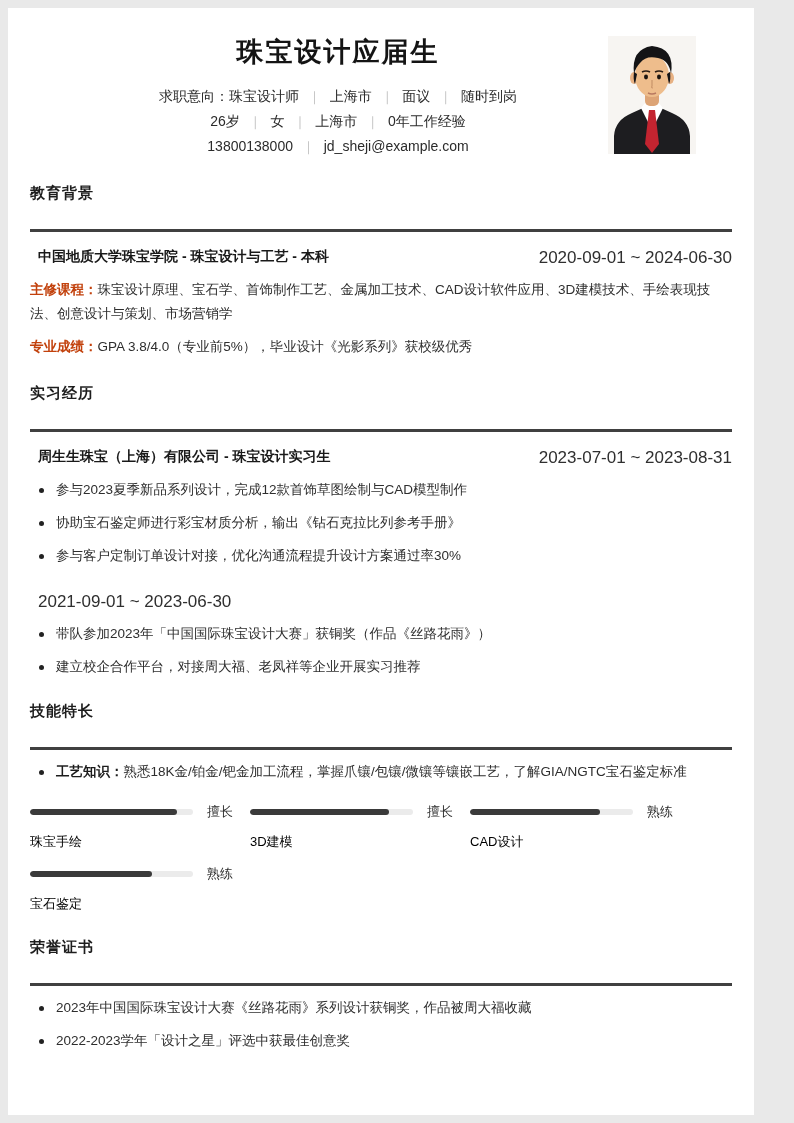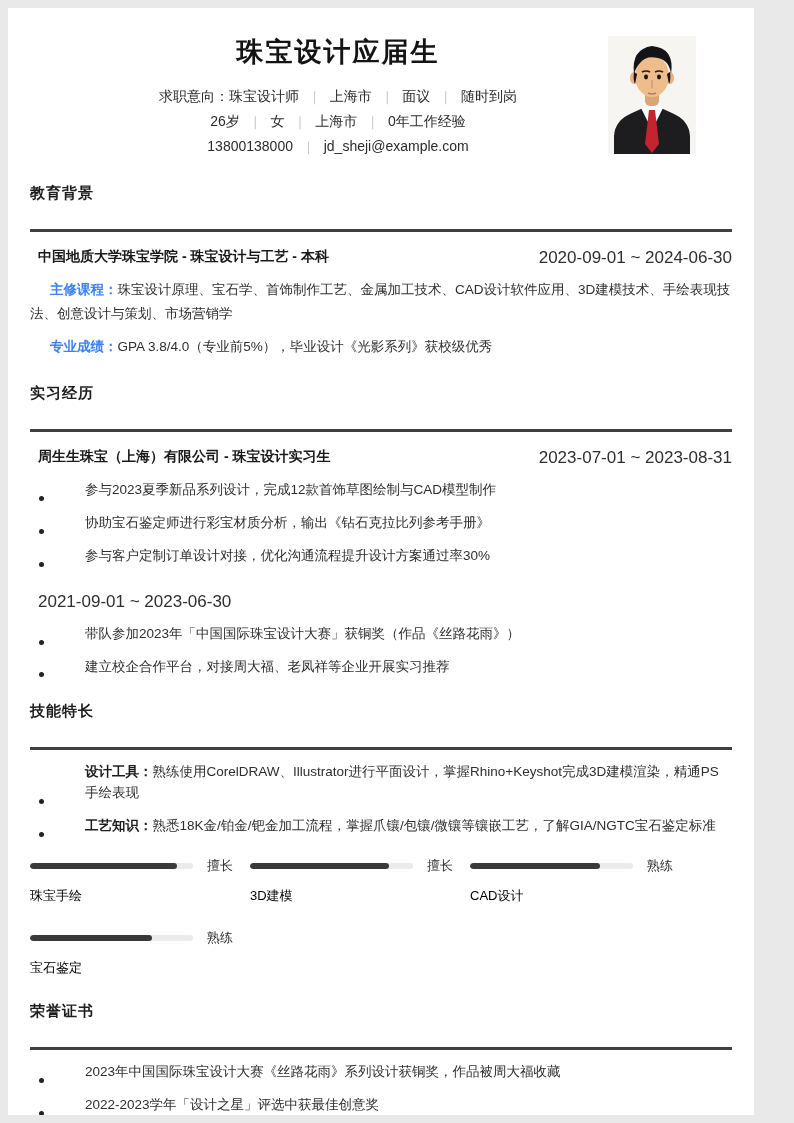--- a/index.html
+++ b/index.html
@@ -69,48 +69,47 @@
     display: flex;
     justify-content: space-between;
     align-items: flex-start;
     margin-top: 16px;
     margin-left: 8px;
   }
   .entry-title { font-size: 14px; font-weight: bold; color: #191919; }
   .entry-date { font-size: 17px; color: #2f2f2f; }
 
   .para-row { margin-top: 10px; font-size: 13.5px; line-height: 1.75; color: #2e2e2e; }
-  .para-label { font-weight: bold; color: #3b82f6; margin-left: 20px; }
+  .para-label { font-weight: bold; color: #c2410c; }
 
   ul.bullets { list-style: none; margin: 4px 0 0 0; padding: 0; }
   ul.bullets li {
     display: flex;
-    align-items: flex-end;
+    align-items: flex-start;
     margin-top: 12px;
     font-size: 13.5px;
     line-height: 1.55;
     color: #2e2e2e;
-    gap: 29px;
   }
   ul.bullets li .dot {
     flex: none;
     width: 5px;
     height: 5px;
     border-radius: 50%;
     background: #222222;
     margin: 8px 12px 0 9px;
   }
   ul.bullets li .b-label { font-weight: bold; color: #1c1c1c; white-space: nowrap; }
 
   
   .bars-grid {
     margin-top: 20px;
     display: grid;
     grid-template-columns: 220px 220px 220px;
-    row-gap: 24px;
+    row-gap: 14px;
   }
   .bar-cell { }
   .bar-row { display: flex; align-items: center; }
   .bar-track {
     width: 163px;
     height: 6px;
     background: #ebebeb;
     border-radius: 3px;
     overflow: hidden;
   }
@@ -223,24 +222,20 @@
           <span>建立校企合作平台，对接周大福、老凤祥等企业开展实习推荐</span>
         </li>
     </ul>
   </div>
 
   <div class="section">
     <div class="section-title">技能特长</div>
     <ul class="bullets">
       <li>
           <span class="dot"></span>
-          <span><span class="b-label">设计工具：</span><span>熟练使用CorelDRAW、Illustrator进行平面设计，掌握Rhino+Keyshot完成3D建模渲染，精通PS手绘表现</span></span>
-        </li>
-      <li>
-          <span class="dot"></span>
           <span><span class="b-label">工艺知识：</span><span>熟悉18K金/铂金/钯金加工流程，掌握爪镶/包镶/微镶等镶嵌工艺，了解GIA/NGTC宝石鉴定标准</span></span>
         </li>
     </ul>
 
     <div class="bars-grid">
       <div class="bar-cell">
         <div class="bar-row">
           <div class="bar-track">
               <div class="bar-fill" style="width: 90%;"></div>
             </div>

